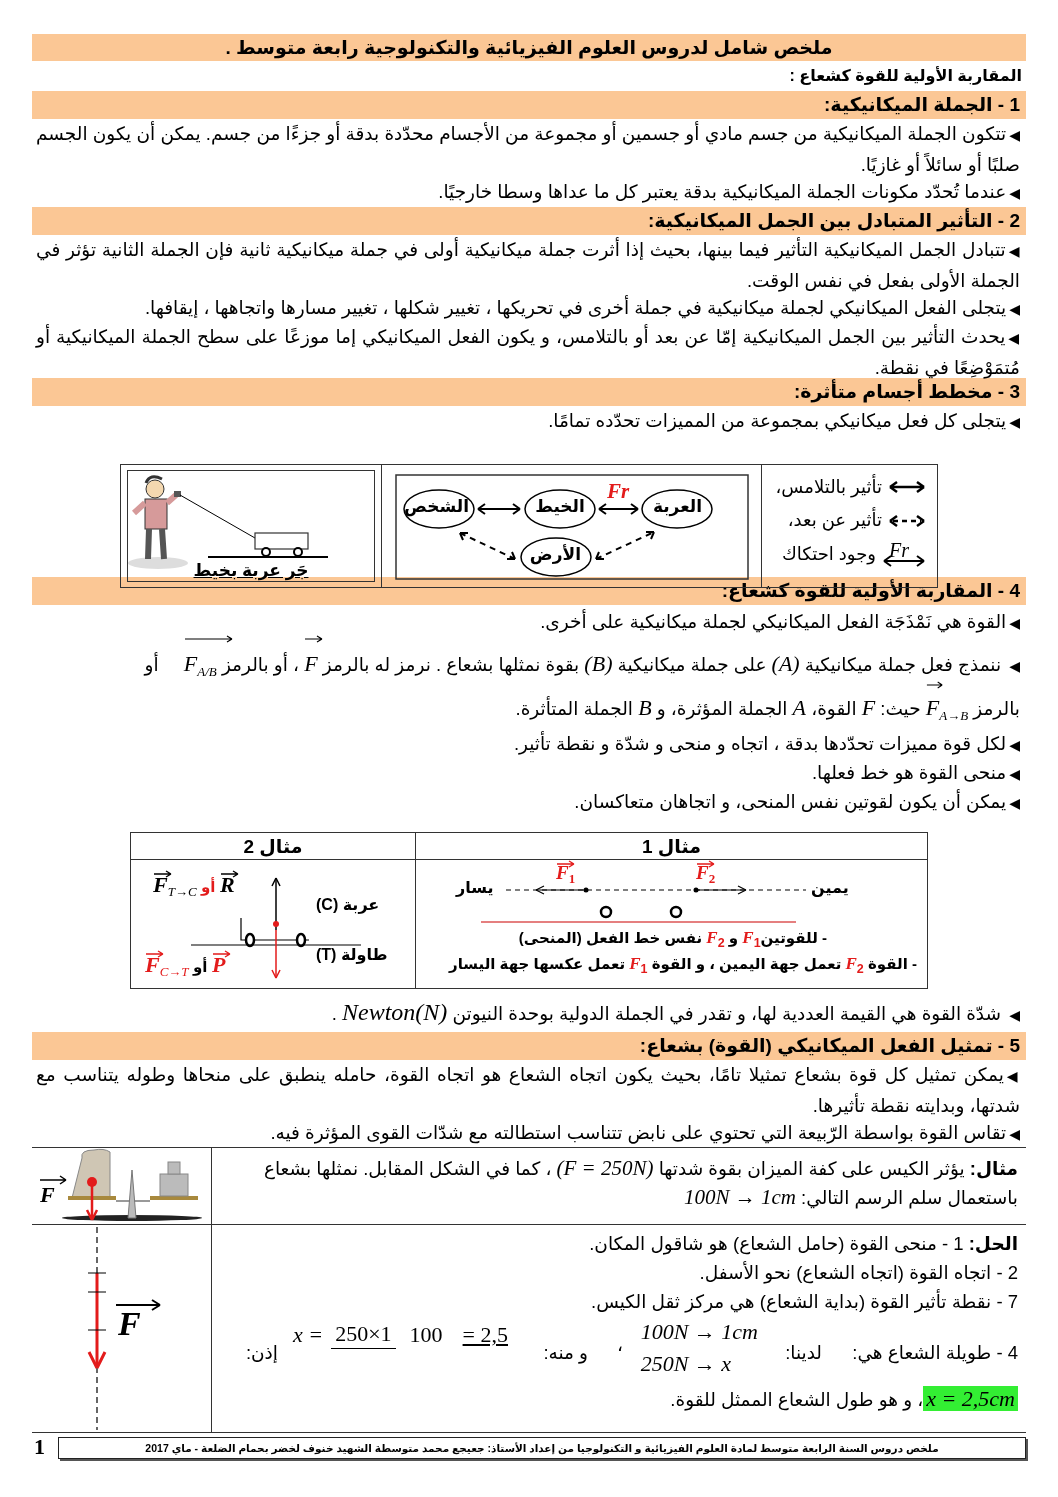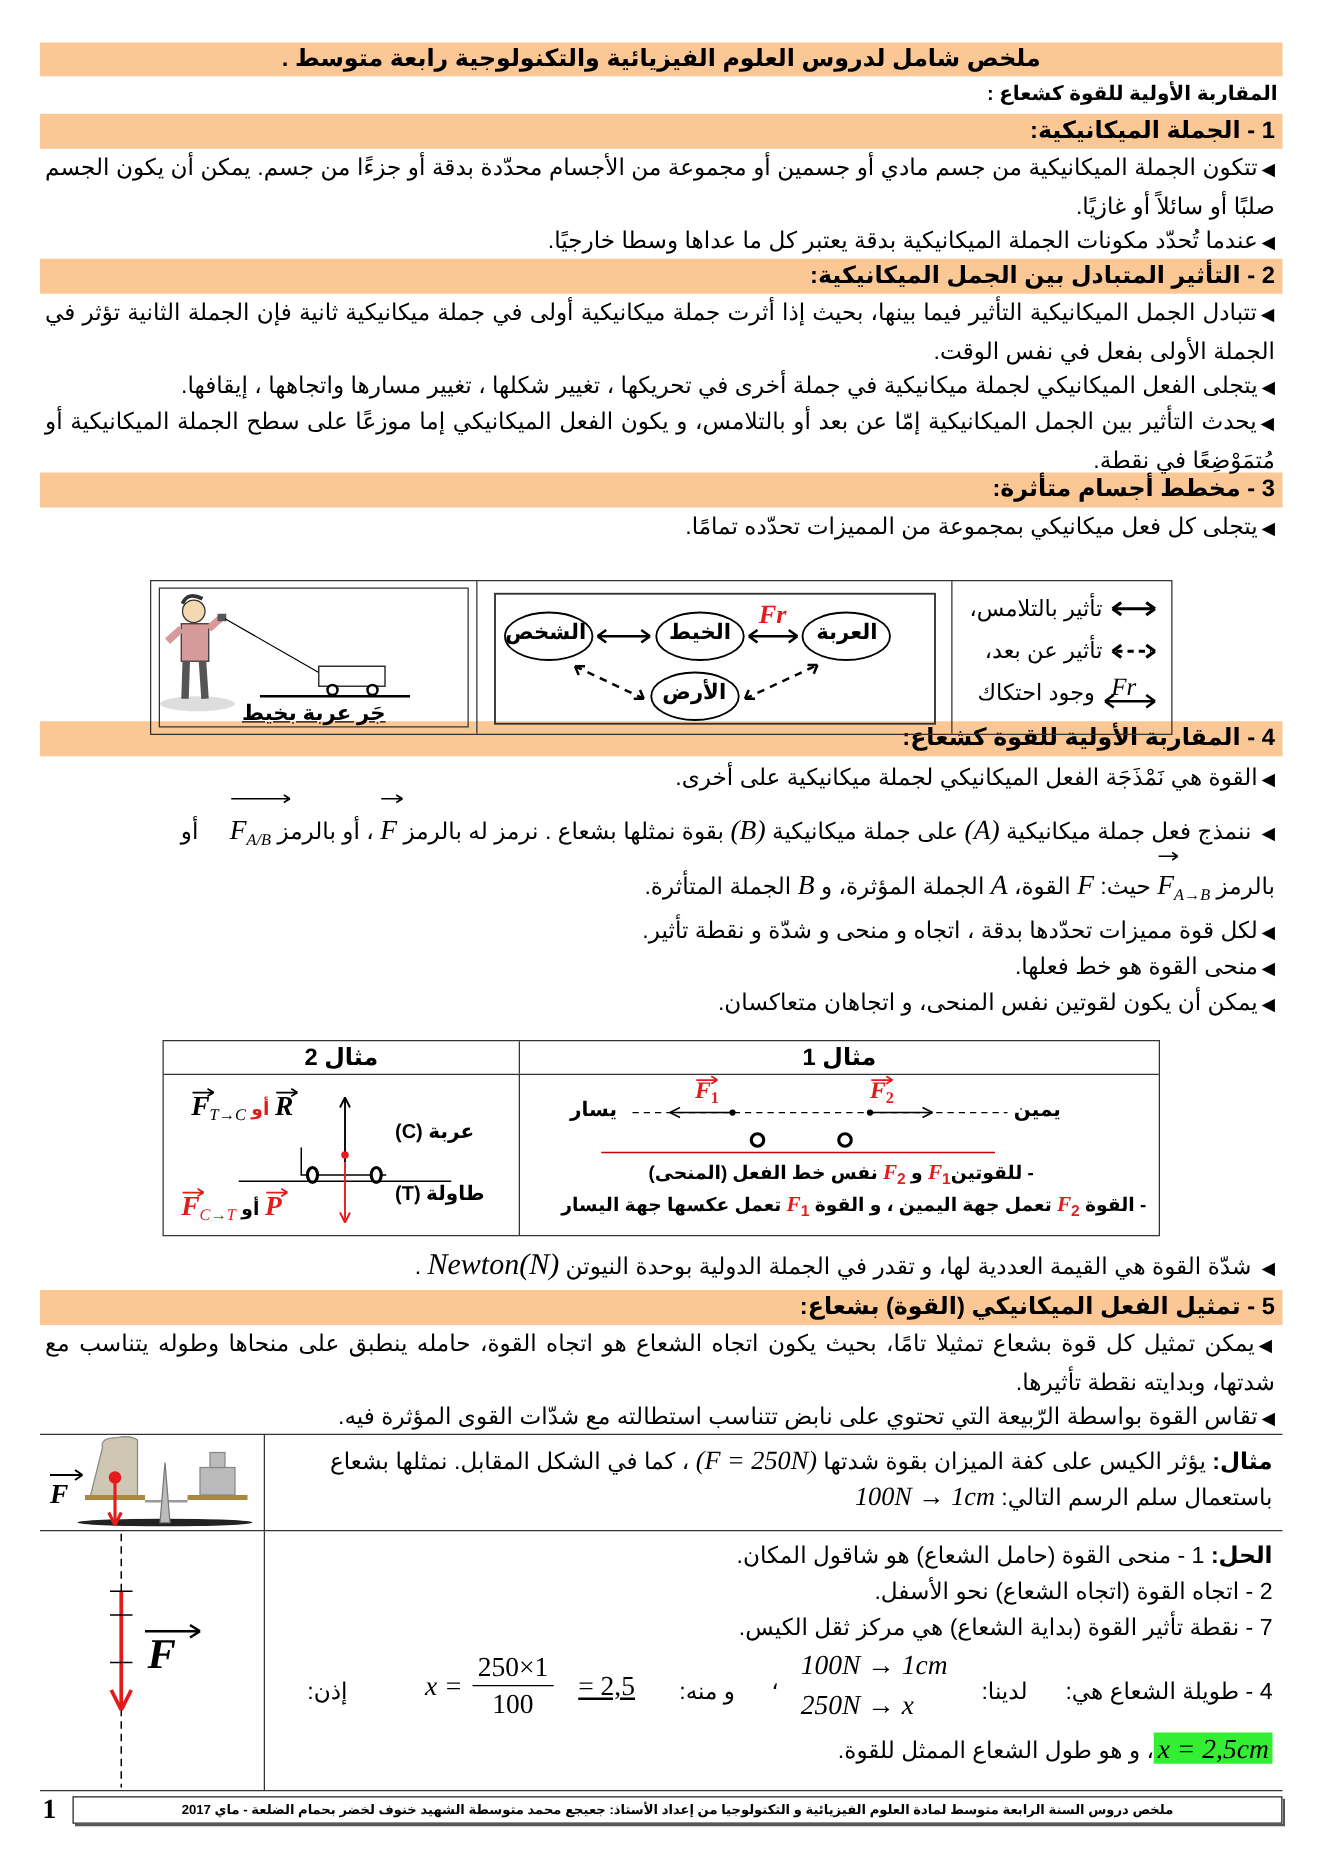--- a/index.html
+++ b/index.html
@@ -359,21 +359,21 @@
         <span style="position:absolute; right:0; top:22px;">4 - طويلة الشعاع هي:</span>
         <span style="position:absolute; right:196px; top:22px;">لدينا:</span>
         <div class="mathn" dir="ltr" style="position:absolute; right:260px; top:0; line-height:32px; font-size:21px;">
           <div><span class="math">100N → 1cm</span></div>
           <div><span class="math">250N → x</span></div>
         </div>
         <span style="position:absolute; right:395px; top:14px;">،</span>
         <span style="position:absolute; right:430px; top:22px;">و منه:</span>
         <div dir="ltr" style="position:absolute; right:510px; top:4px; display:flex; align-items:center; font-size:22px;" class="mathn">
           <span class="math" style="margin-right:8px;">x =</span>
-          <span style="display:inline-flex; flex-direction:column; align-items:center; line-height:28px;">
+          <span style="display:inline-flex; flex-direction:row; align-items:flex-end; line-height:28px;gap:14px;">
             <span style="border-bottom:1.5px solid #000; padding:0 4px;">250×1</span>
             <span>100</span>
           </span>
           <span style="margin-left:20px;text-decoration:underline;">= 2,5</span>
         </div>
         <span style="position:absolute; right:740px; top:22px;">إذن:</span>
       </div>
       <div>
         <span class="math green" dir="ltr">x = 2,5cm</span><span>، و هو طول الشعاع الممثل للقوة.</span>
       </div>

